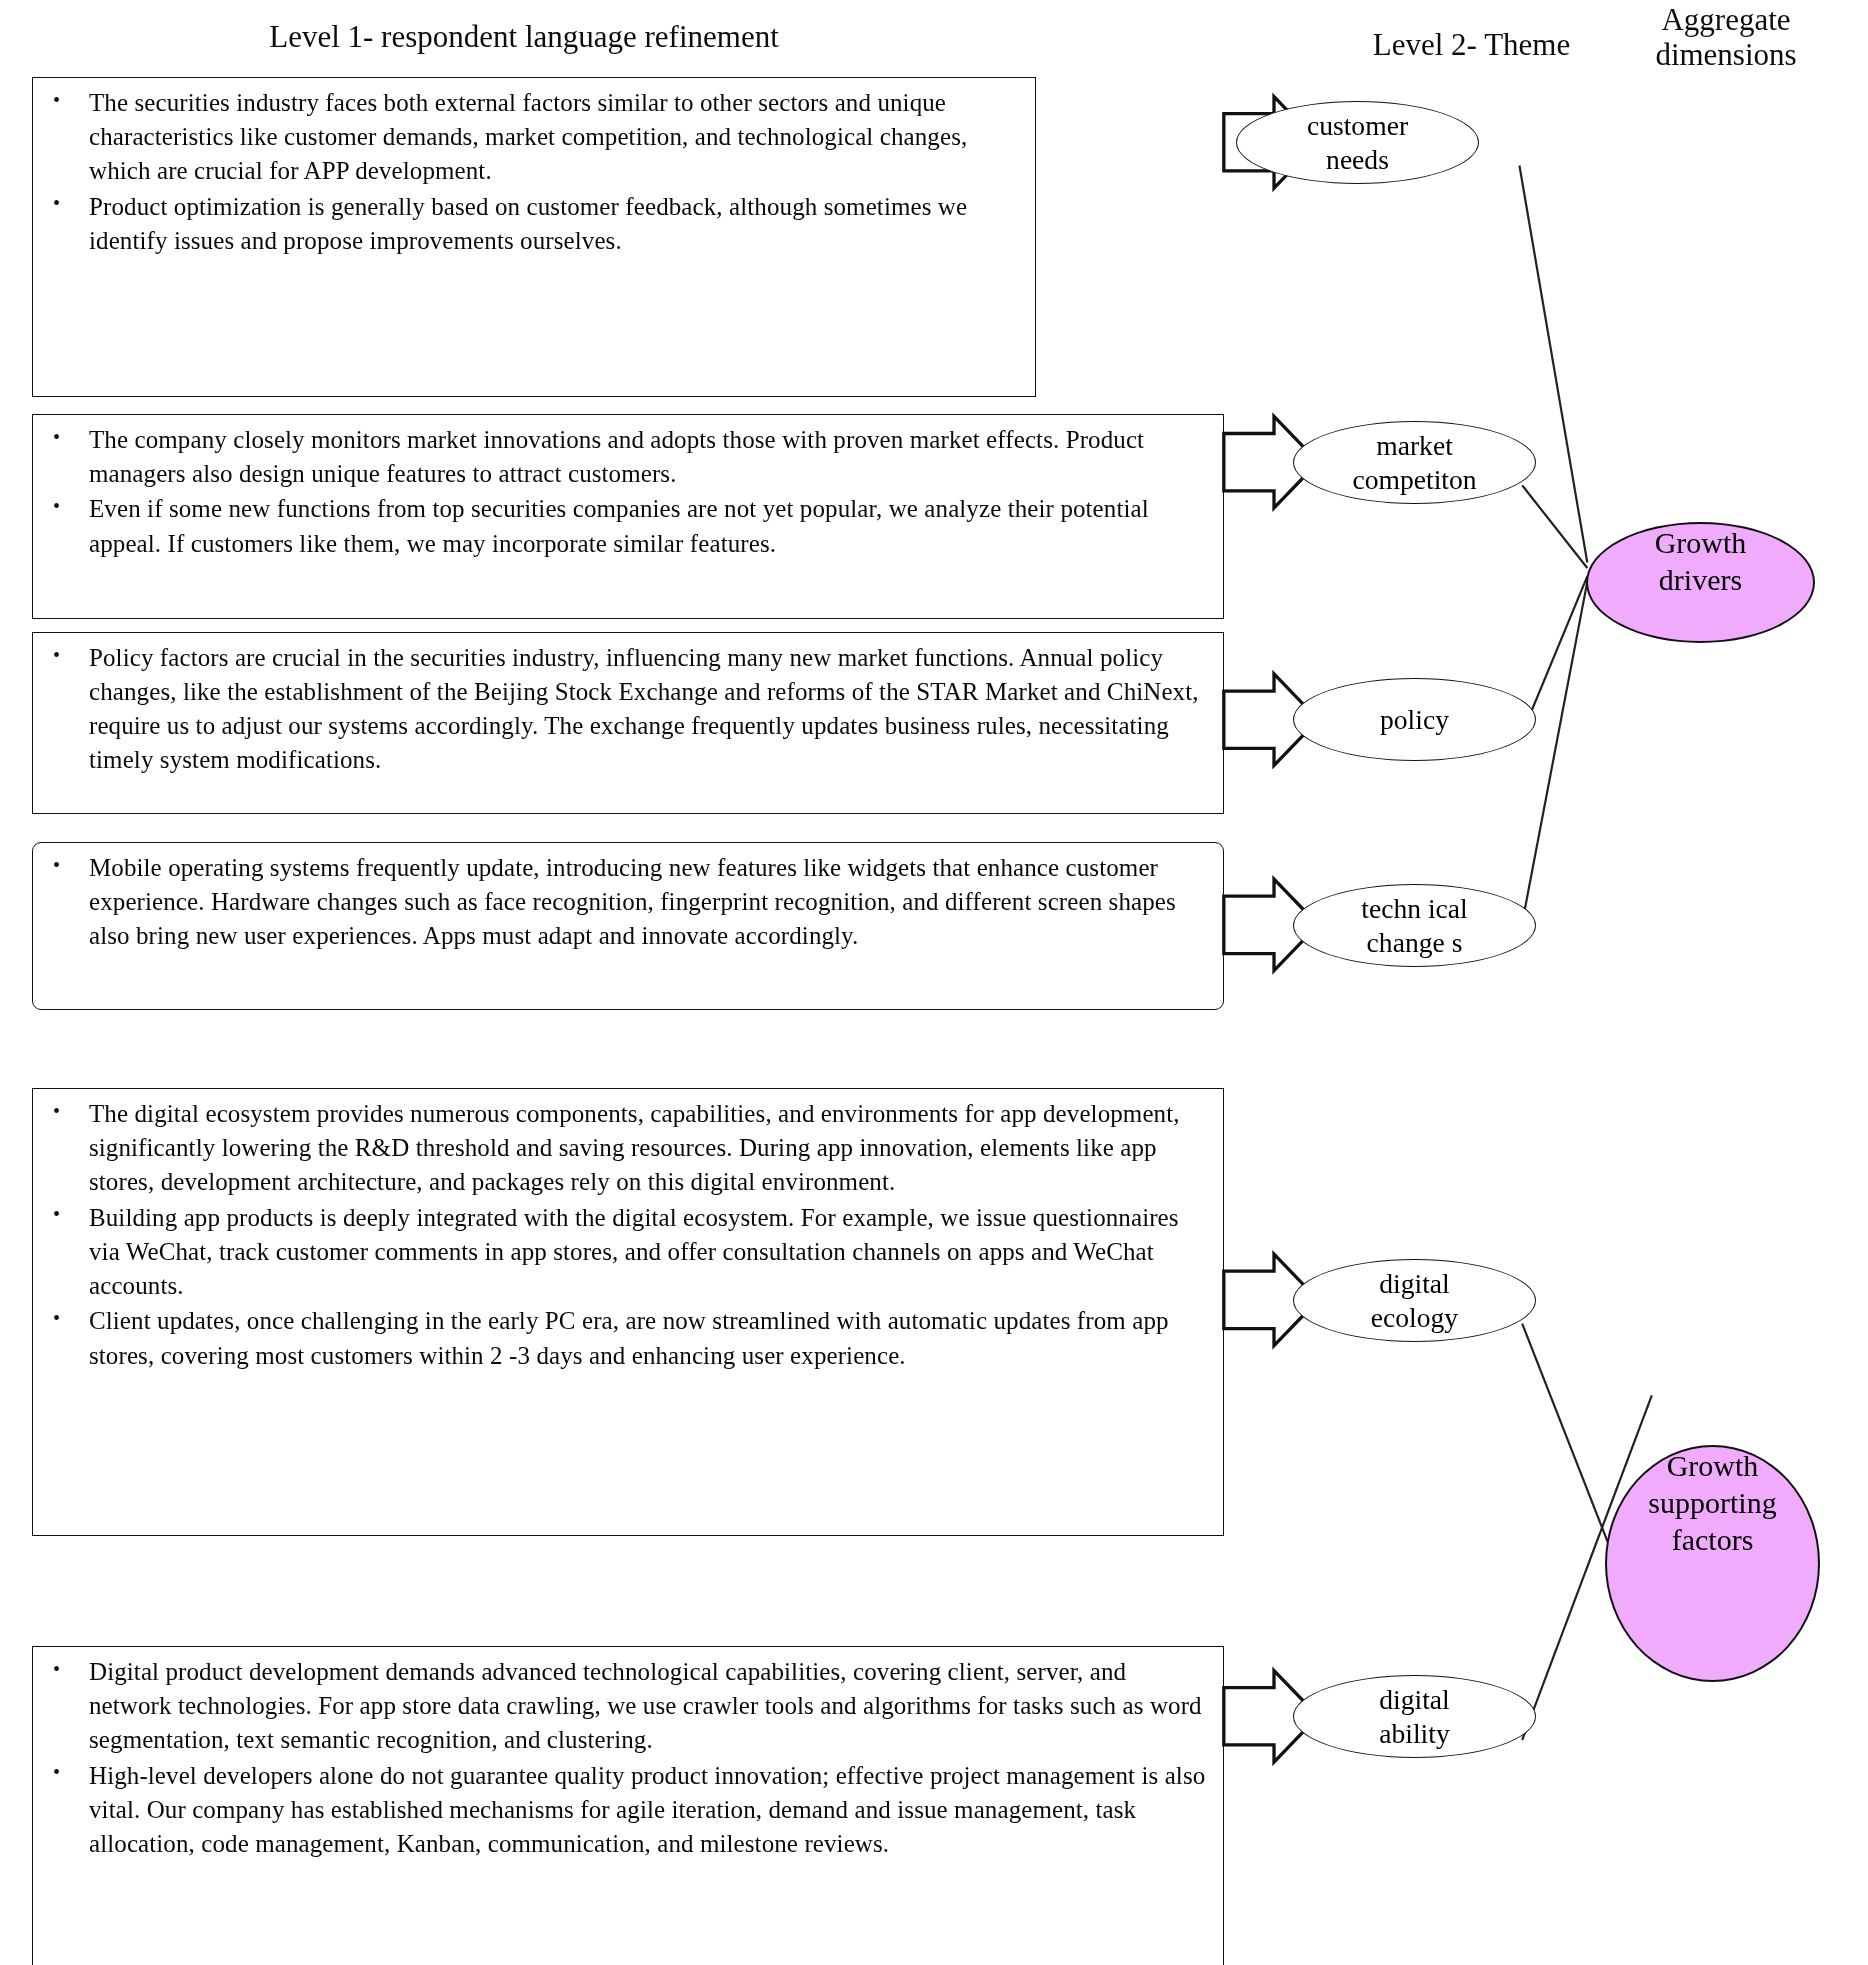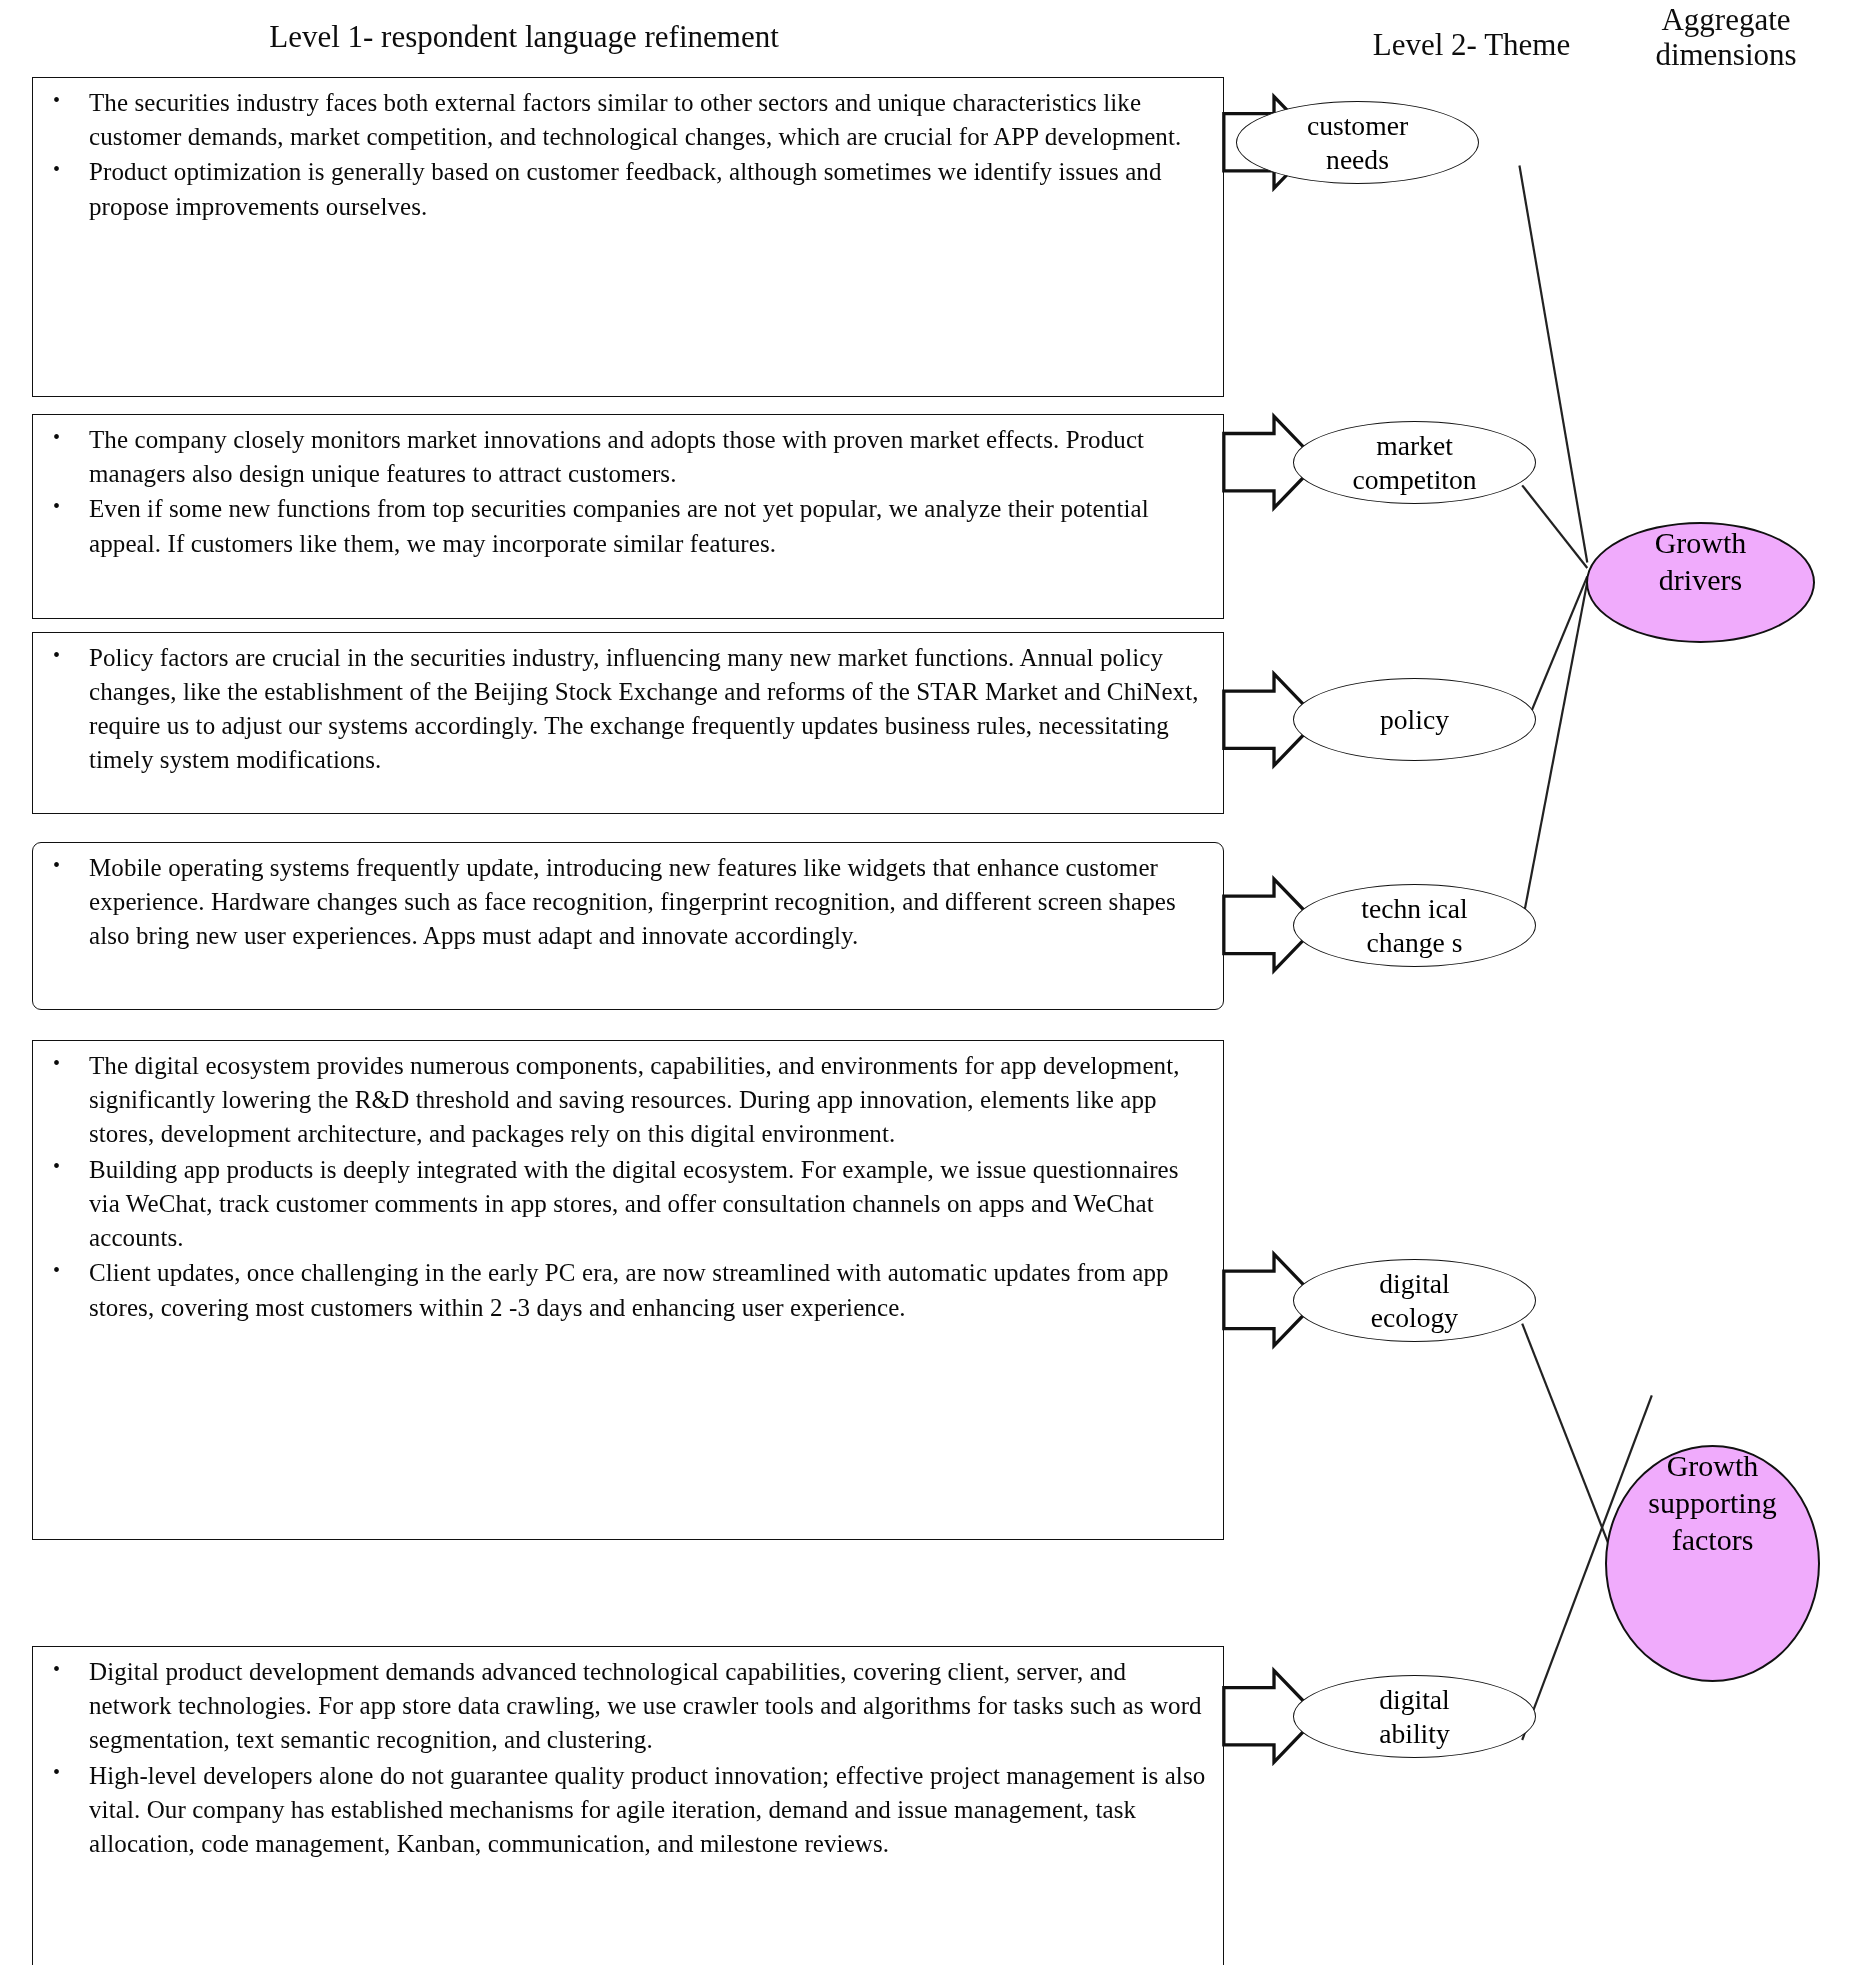--- a/index.html
+++ b/index.html
@@ -120,21 +120,21 @@
 
     <line class="link-line" x1="2755" y1="300" x2="2878" y2="1020"></line>
     <line class="link-line" x1="2760" y1="880" x2="2878" y2="1030"></line>
     <line class="link-line" x1="2760" y1="1330" x2="2878" y2="1045"></line>
     <line class="link-line" x1="2755" y1="1700" x2="2878" y2="1055"></line>
 
     <line class="link-line" x1="2760" y1="2400" x2="2995" y2="3000"></line>
     <line class="link-line" x1="2760" y1="3155" x2="2995" y2="2530"></line>
   </svg>
 
-  <div class="quote-box" style="left:32px; top:77px; width:1192px; height:320px;">
+  <div class="quote-box" style="left:32px; top:77px; width:1004px; height:320px;">
     <ul>
       <li>The securities industry faces both external factors similar to other sectors and unique characteristics like customer demands, market competition, and technological changes, which are crucial for APP development.</li>
       <li>Product optimization is generally based on customer feedback, although sometimes we identify issues and propose improvements ourselves.</li>
     </ul>
   </div>
 
   <div class="quote-box" style="left:32px; top:414px; width:1192px; height:205px;">
     <ul>
       <li>The company closely monitors market innovations and adopts those with proven market effects. Product managers also design unique features to attract customers.</li>
       <li>Even if some new functions from top securities companies    are not yet popular, we analyze their potential appeal. If customers like them, we may incorporate similar features.</li>
@@ -146,21 +146,21 @@
       <li>Policy factors are crucial in the securities industry, influencing many new market functions. Annual policy changes, like the establishment of the Beijing Stock Exchange and reforms of the STAR Market and ChiNext, require us to adjust our systems accordingly. The exchange frequently updates business rules, necessitating timely system modifications.</li>
     </ul>
   </div>
 
   <div class="quote-box" style="left:32px; top:842px; width:1192px; height:168px;border-radius:9px;">
     <ul>
       <li>Mobile operating systems frequently update, introducing new features like widgets that enhance customer experience. Hardware changes such as face recognition, fingerprint recognition, and different screen shapes also bring new user experiences. Apps must adapt and innovate accordingly.</li>
     </ul>
   </div>
 
-  <div class="quote-box" style="left:32px; top:1040px; width:1192px; height:500px;">
+  <div class="quote-box" style="left:32px; top:1088px; width:1192px; height:448px;">
     <ul>
       <li>The digital ecosystem provides numerous components, capabilities, and environments for app development, significantly lowering the R&amp;D threshold and saving resources. During app innovation, elements like app stores, development architecture, and packages rely on this digital environment.</li>
       <li>Building app products is deeply integrated with the digital ecosystem. For example, we issue questionnaires via WeChat, track customer comments in app stores, and offer consultation channels on apps and WeChat accounts.</li>
       <li>Client updates, once challenging in the early PC era, are now streamlined with automatic updates from app stores, covering most customers within 2    -3 days and enhancing user experience.</li>
     </ul>
   </div>
 
   <div class="quote-box" style="left:32px; top:1646px; width:1192px; height:359px;">
     <ul>
       <li>Digital product development demands advanced technological capabilities, covering client, server, and network technologies. For app store data crawling, we use crawler tools and algorithms for tasks such as word segmentation, text semantic recognition, and clustering.</li>

